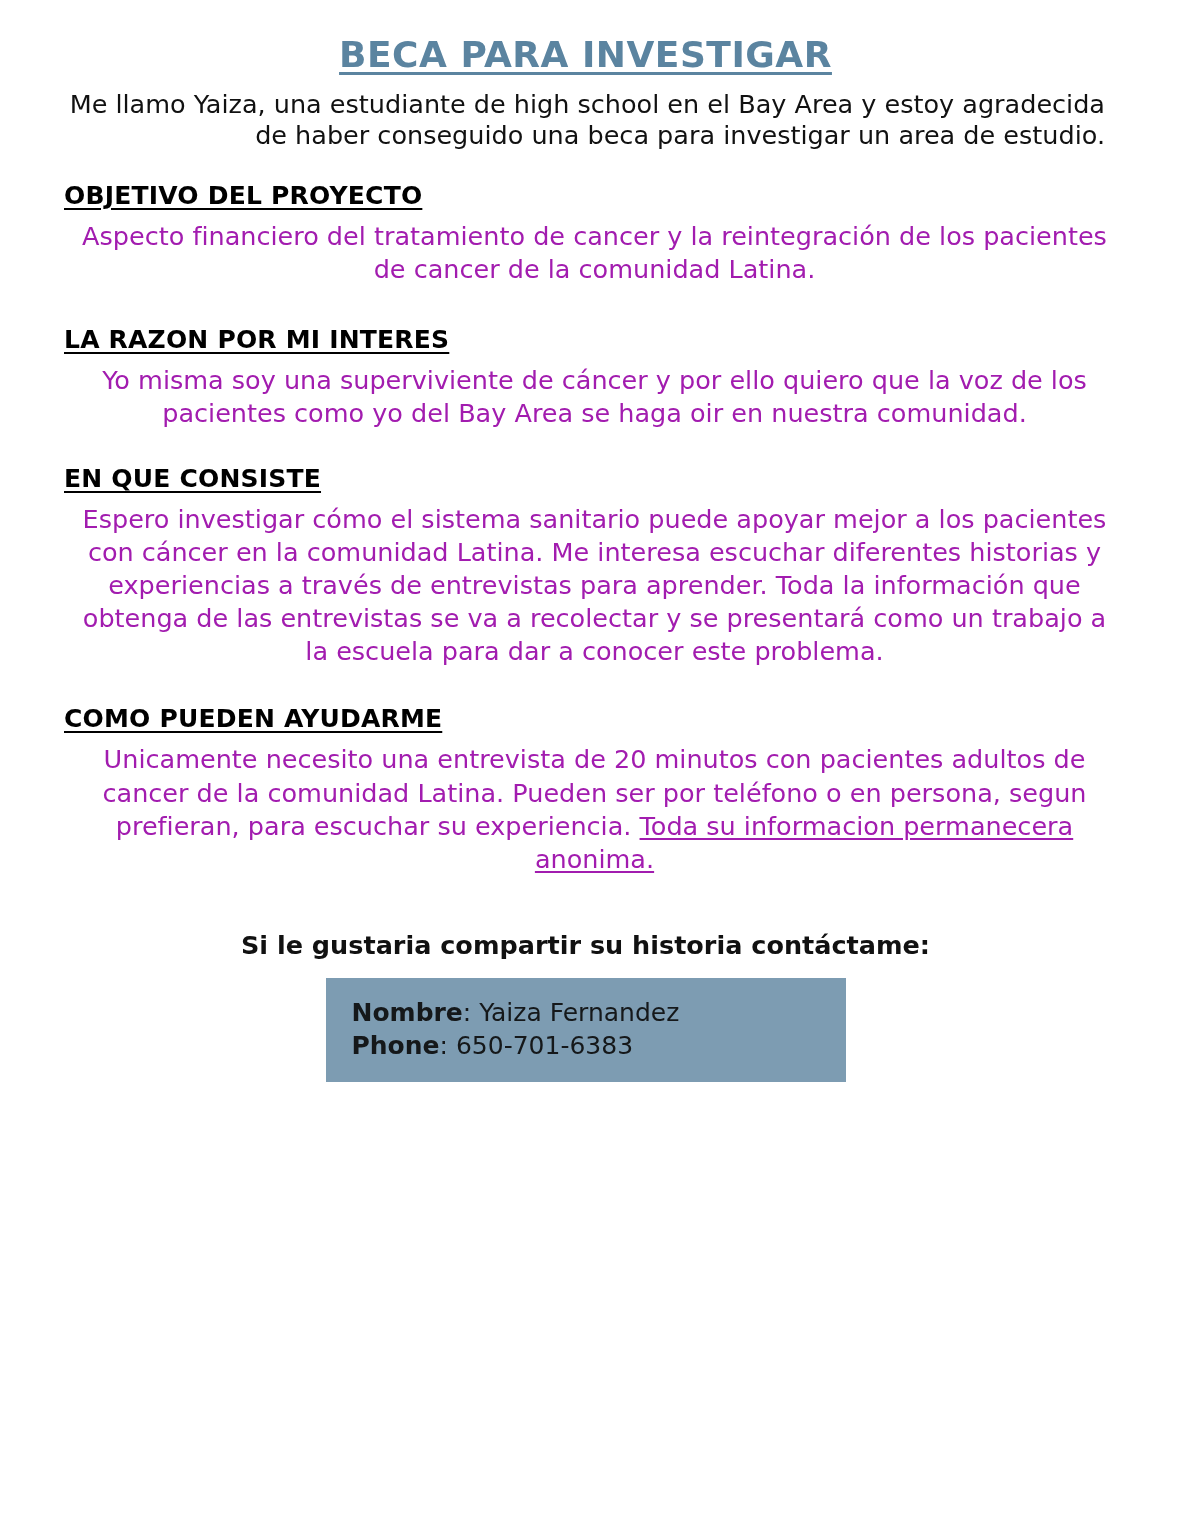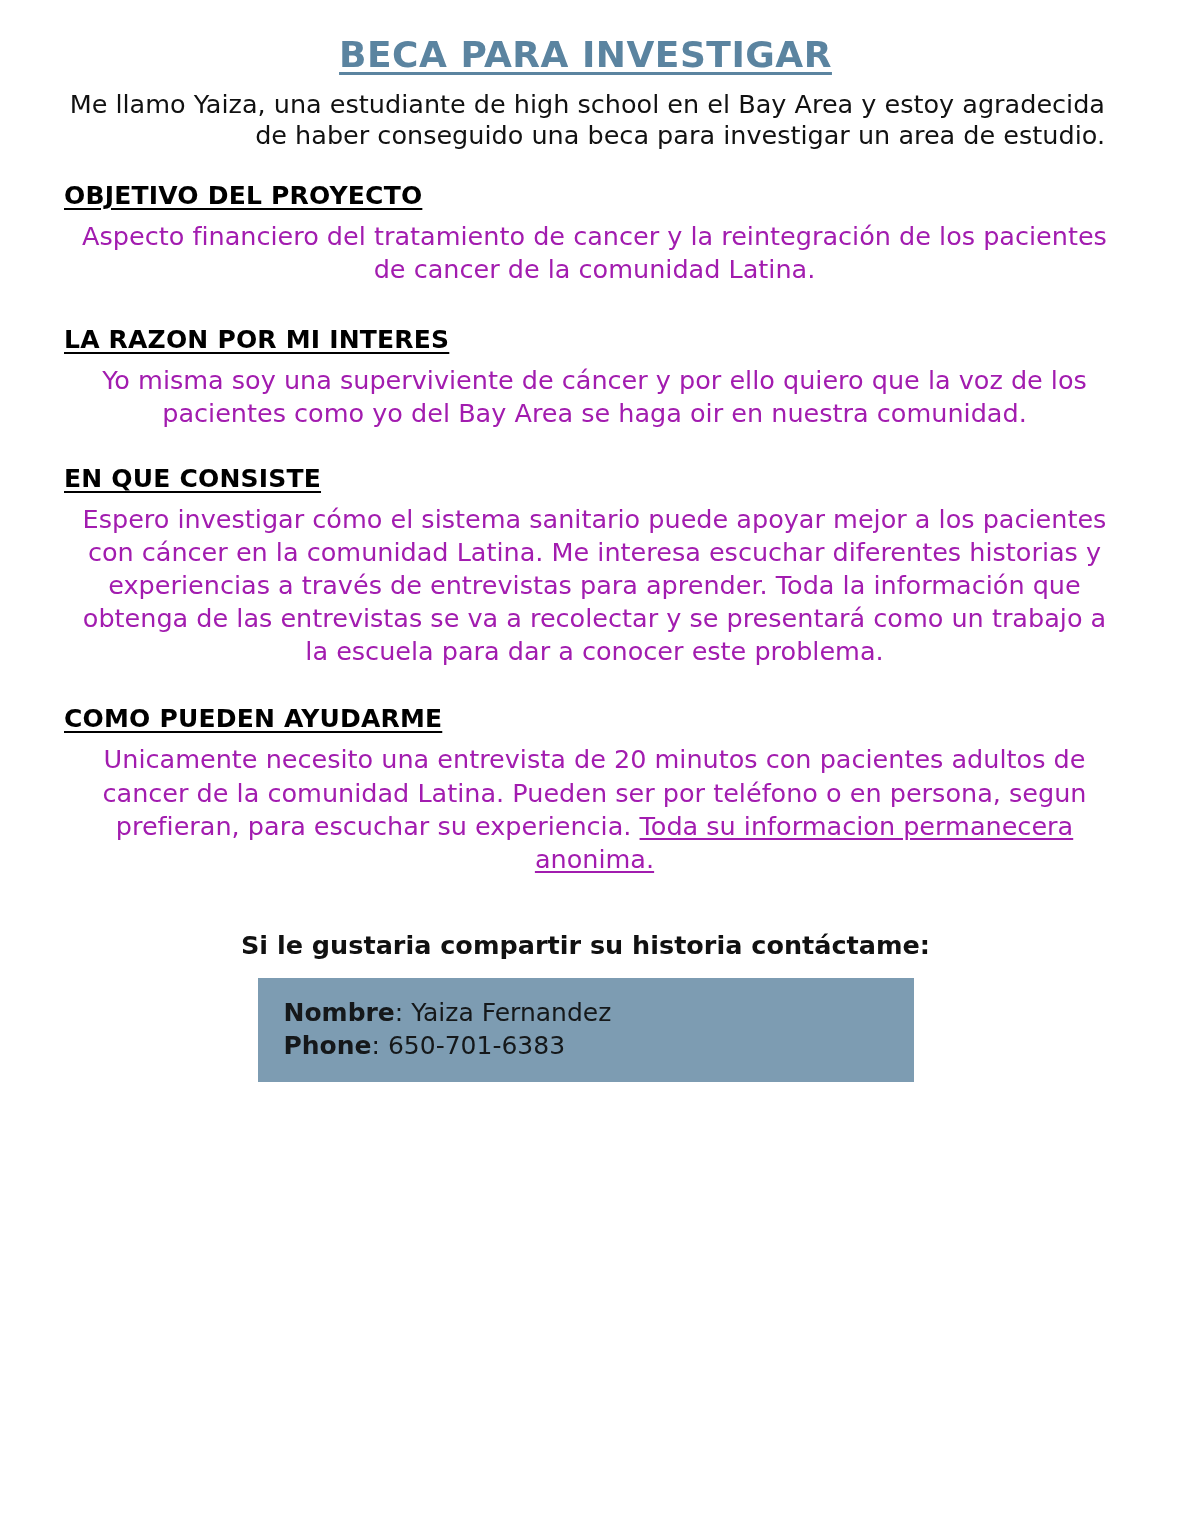--- a/index.html
+++ b/index.html
@@ -68,21 +68,21 @@
 
   .contact-call {
     text-align: center;
     font-size: 25.5px;
     font-weight: bold;
     margin: 54px 0 0 0;
     color: #111;
   }
   .contact-card {
     margin: 18px auto 0 auto;
-    width: 656px;
+    width: 520px;
     background: #7d9cb2;
     padding: 18px 26px 20px 26px;
     box-sizing: border-box;
   }
   .contact-line {
     font-size: 25px;
     line-height: 1.32;
     color: #15181a;
     white-space: nowrap;
   }

